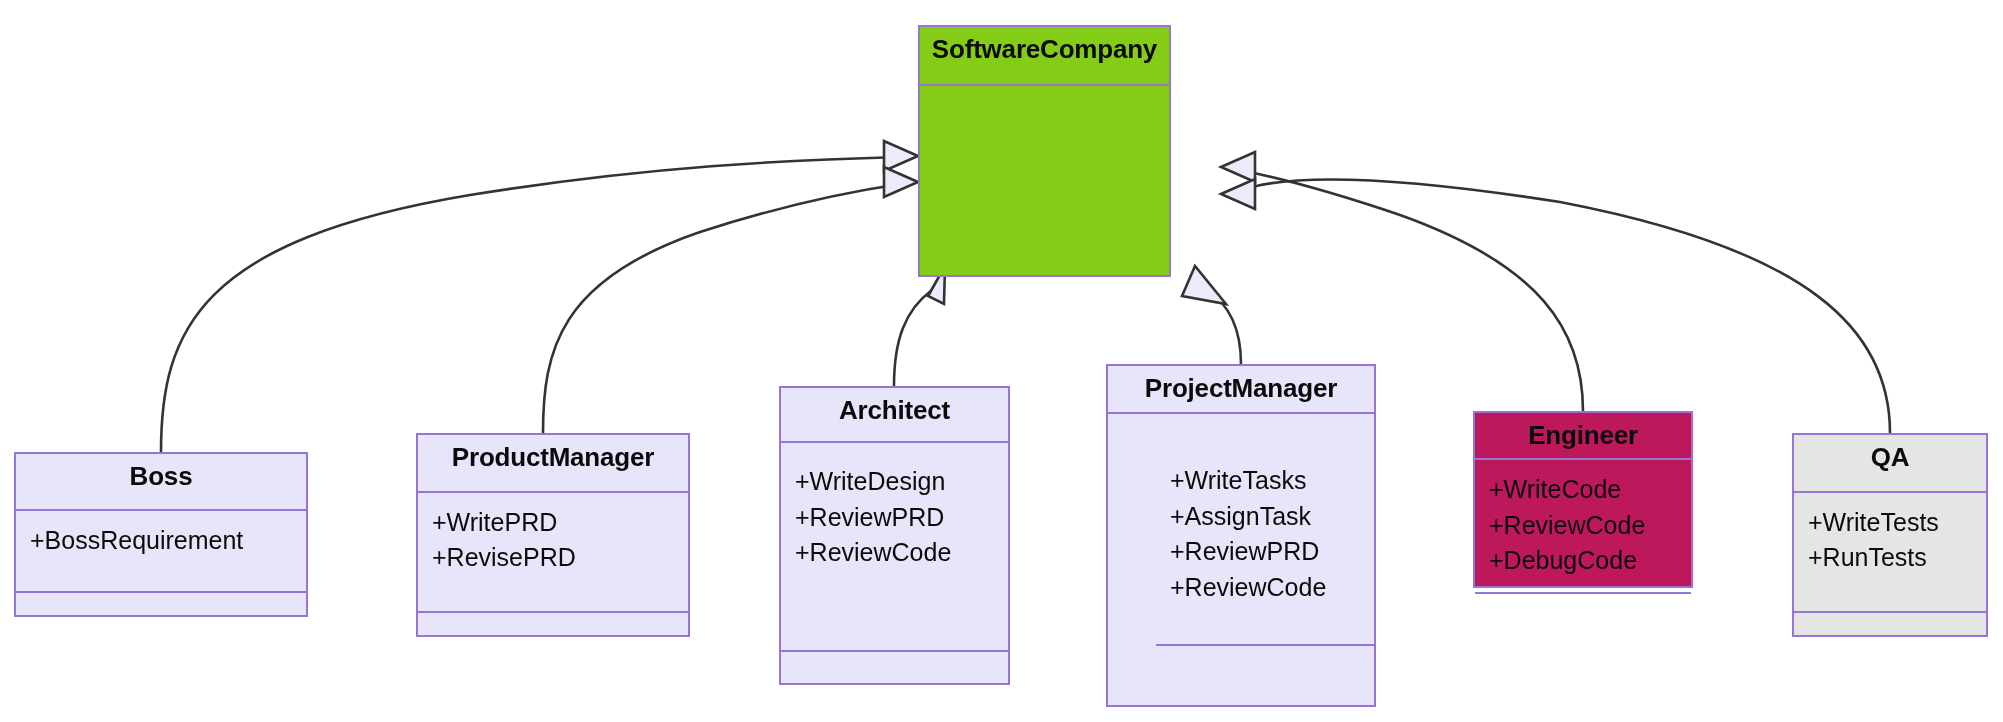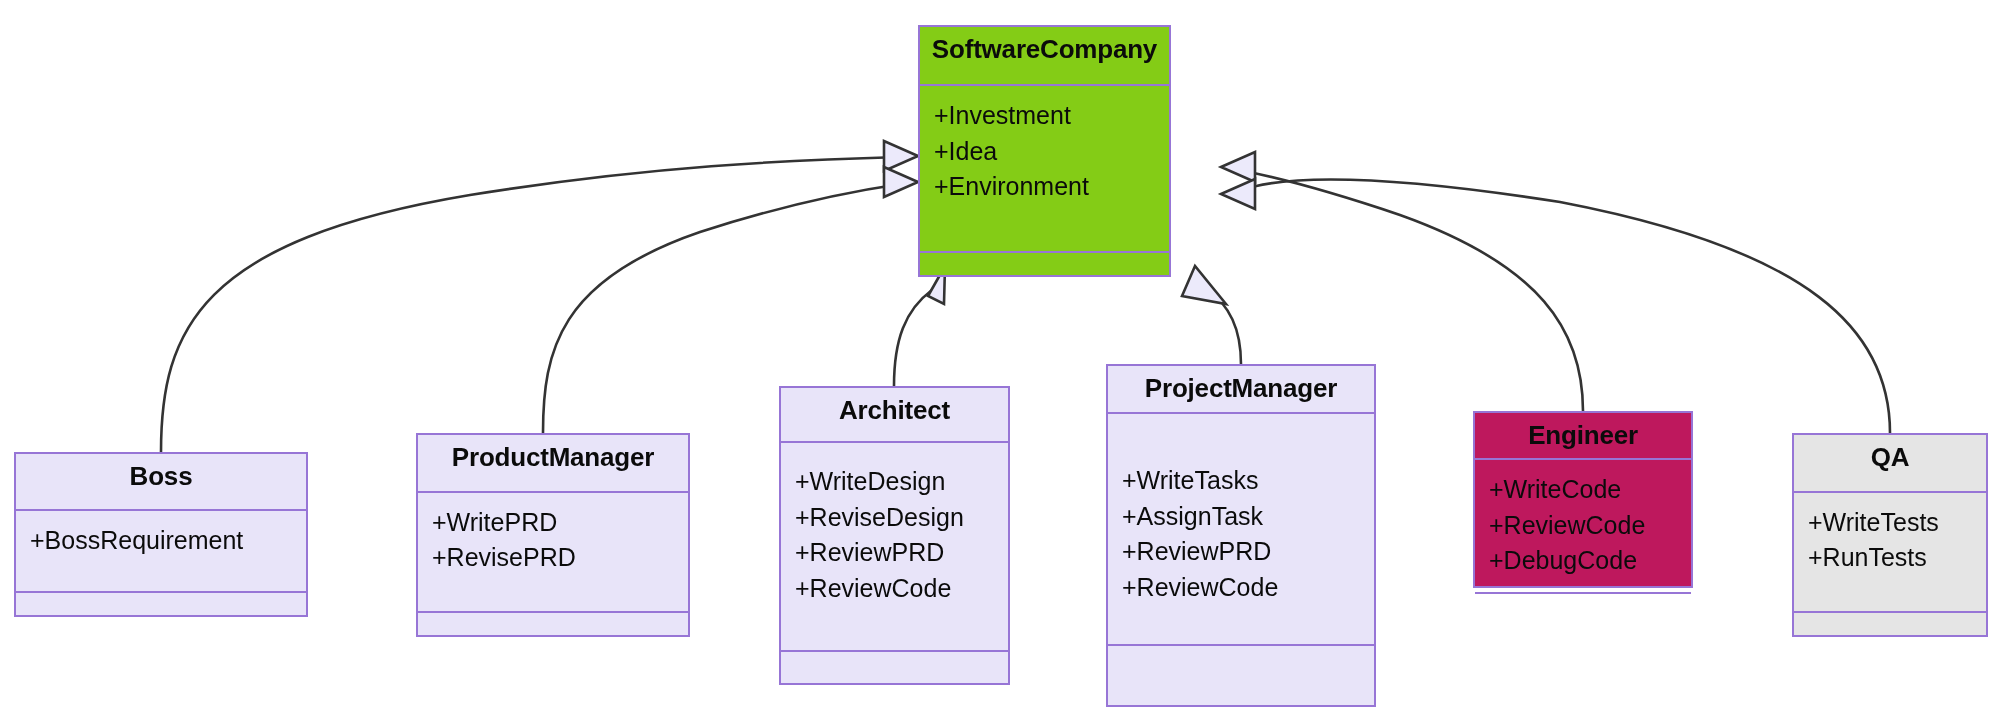--- a/index.html
+++ b/index.html
@@ -85,25 +85,20 @@
         <polygon points="945,266 928,296 944,304" fill="#ECEAFB" stroke="#333333" stroke-width="2.6" stroke-linejoin="miter"></polygon>
         <polygon points="1195,266 1182,296 1226,304" fill="#ECEAFB" stroke="#333333" stroke-width="2.6" stroke-linejoin="miter"></polygon>
         <polygon points="1221,167 1255,152 1255,182" fill="#ECEAFB" stroke="#333333" stroke-width="2.6" stroke-linejoin="miter"></polygon>
         <polygon points="1221,194 1255,179 1255,209" fill="#ECEAFB" stroke="#333333" stroke-width="2.6" stroke-linejoin="miter"></polygon>
       </g>
   </svg>
 
   <div id="classes-layer">
       <div class="uml-class" style="left: 918px; top: 13px; width: 253px; height: 252px; background: #84cc16; border-color: rgb(151, 117, 214); margin-top: 12px;">
         <div class="uml-title" style="height: 59px; border-bottom-color: rgb(151, 117, 214);">SoftwareCompany</div>
-        <div class="uml-members" style="height: 167px; border-bottom-color: rgb(151, 117, 214);">
-          <div class="member">+Investment</div>
-          <div class="member">+Idea</div>
-          <div class="member">+Environment</div>
-        </div>
         <div class="uml-methods"></div>
       </div>
       <div class="uml-class" style="left: 14px; top: 452px; width: 294px; height: 165px; background: rgb(232, 228, 249); border-color: rgb(151, 117, 214);">
         <div class="uml-title" style="height: 59px; border-bottom-color: rgb(151, 117, 214);">Boss</div>
         <div class="uml-members" style="height: 84px; border-bottom-color: rgb(151, 117, 214);">
           <div class="member">+BossRequirement</div>
         </div>
         <div class="uml-methods"></div>
       </div>
       <div class="uml-class" style="left: 416px; top: 433px; width: 274px; height: 204px; background: rgb(232, 228, 249); border-color: rgb(151, 117, 214);">
@@ -111,29 +106,28 @@
         <div class="uml-members" style="height: 123px; border-bottom-color: rgb(151, 117, 214);">
           <div class="member">+WritePRD</div>
           <div class="member">+RevisePRD</div>
         </div>
         <div class="uml-methods"></div>
       </div>
       <div class="uml-class" style="left: 779px; top: 386px; width: 231px; height: 299px; background: rgb(232, 228, 249); border-color: rgb(151, 117, 214); gap: 9px;">
         <div class="uml-title" style="height: 59px; border-bottom-color: rgb(151, 117, 214);">Architect</div>
         <div class="uml-members" style="height: 218px; border-bottom-color: rgb(151, 117, 214);">
           <div class="member">+WriteDesign</div>
-          <div class="member">+ReviseDesign</div>
           <div class="member">+ReviewPRD</div>
           <div class="member">+ReviewCode</div>
         </div>
         <div class="uml-methods"></div>
       </div>
       <div class="uml-class" style="left: 1106px; top: 364px; width: 270px; height: 343px; background: rgb(232, 228, 249); border-color: rgb(151, 117, 214); gap: 37px;">
         <div class="uml-title" style="height: 59px; border-bottom-color: rgb(151, 117, 214);">ProjectManager</div>
-        <div class="uml-members" style="height: 262px; border-bottom-color: rgb(151, 117, 214);">
+        <div class="uml-members" style="height: 262px; border-bottom-color: rgb(151, 117, 214); margin-left: 48px;">
           <div class="member">+WriteTasks</div>
           <div class="member">+AssignTask</div>
           <div class="member">+ReviewPRD</div>
           <div class="member">+ReviewCode</div>
         </div>
         <div class="uml-methods"></div>
       </div>
       <div class="uml-class" style="left: 1473px; top: 411px; width: 220px; height: 177px; background: #be185d; border-color: rgb(151, 117, 214);">
         <div class="uml-title" style="height: 59px; border-bottom-color: rgb(151, 117, 214);">Engineer</div>
         <div class="uml-members" style="height: 166px; border-bottom-color: rgb(151, 117, 214);">

